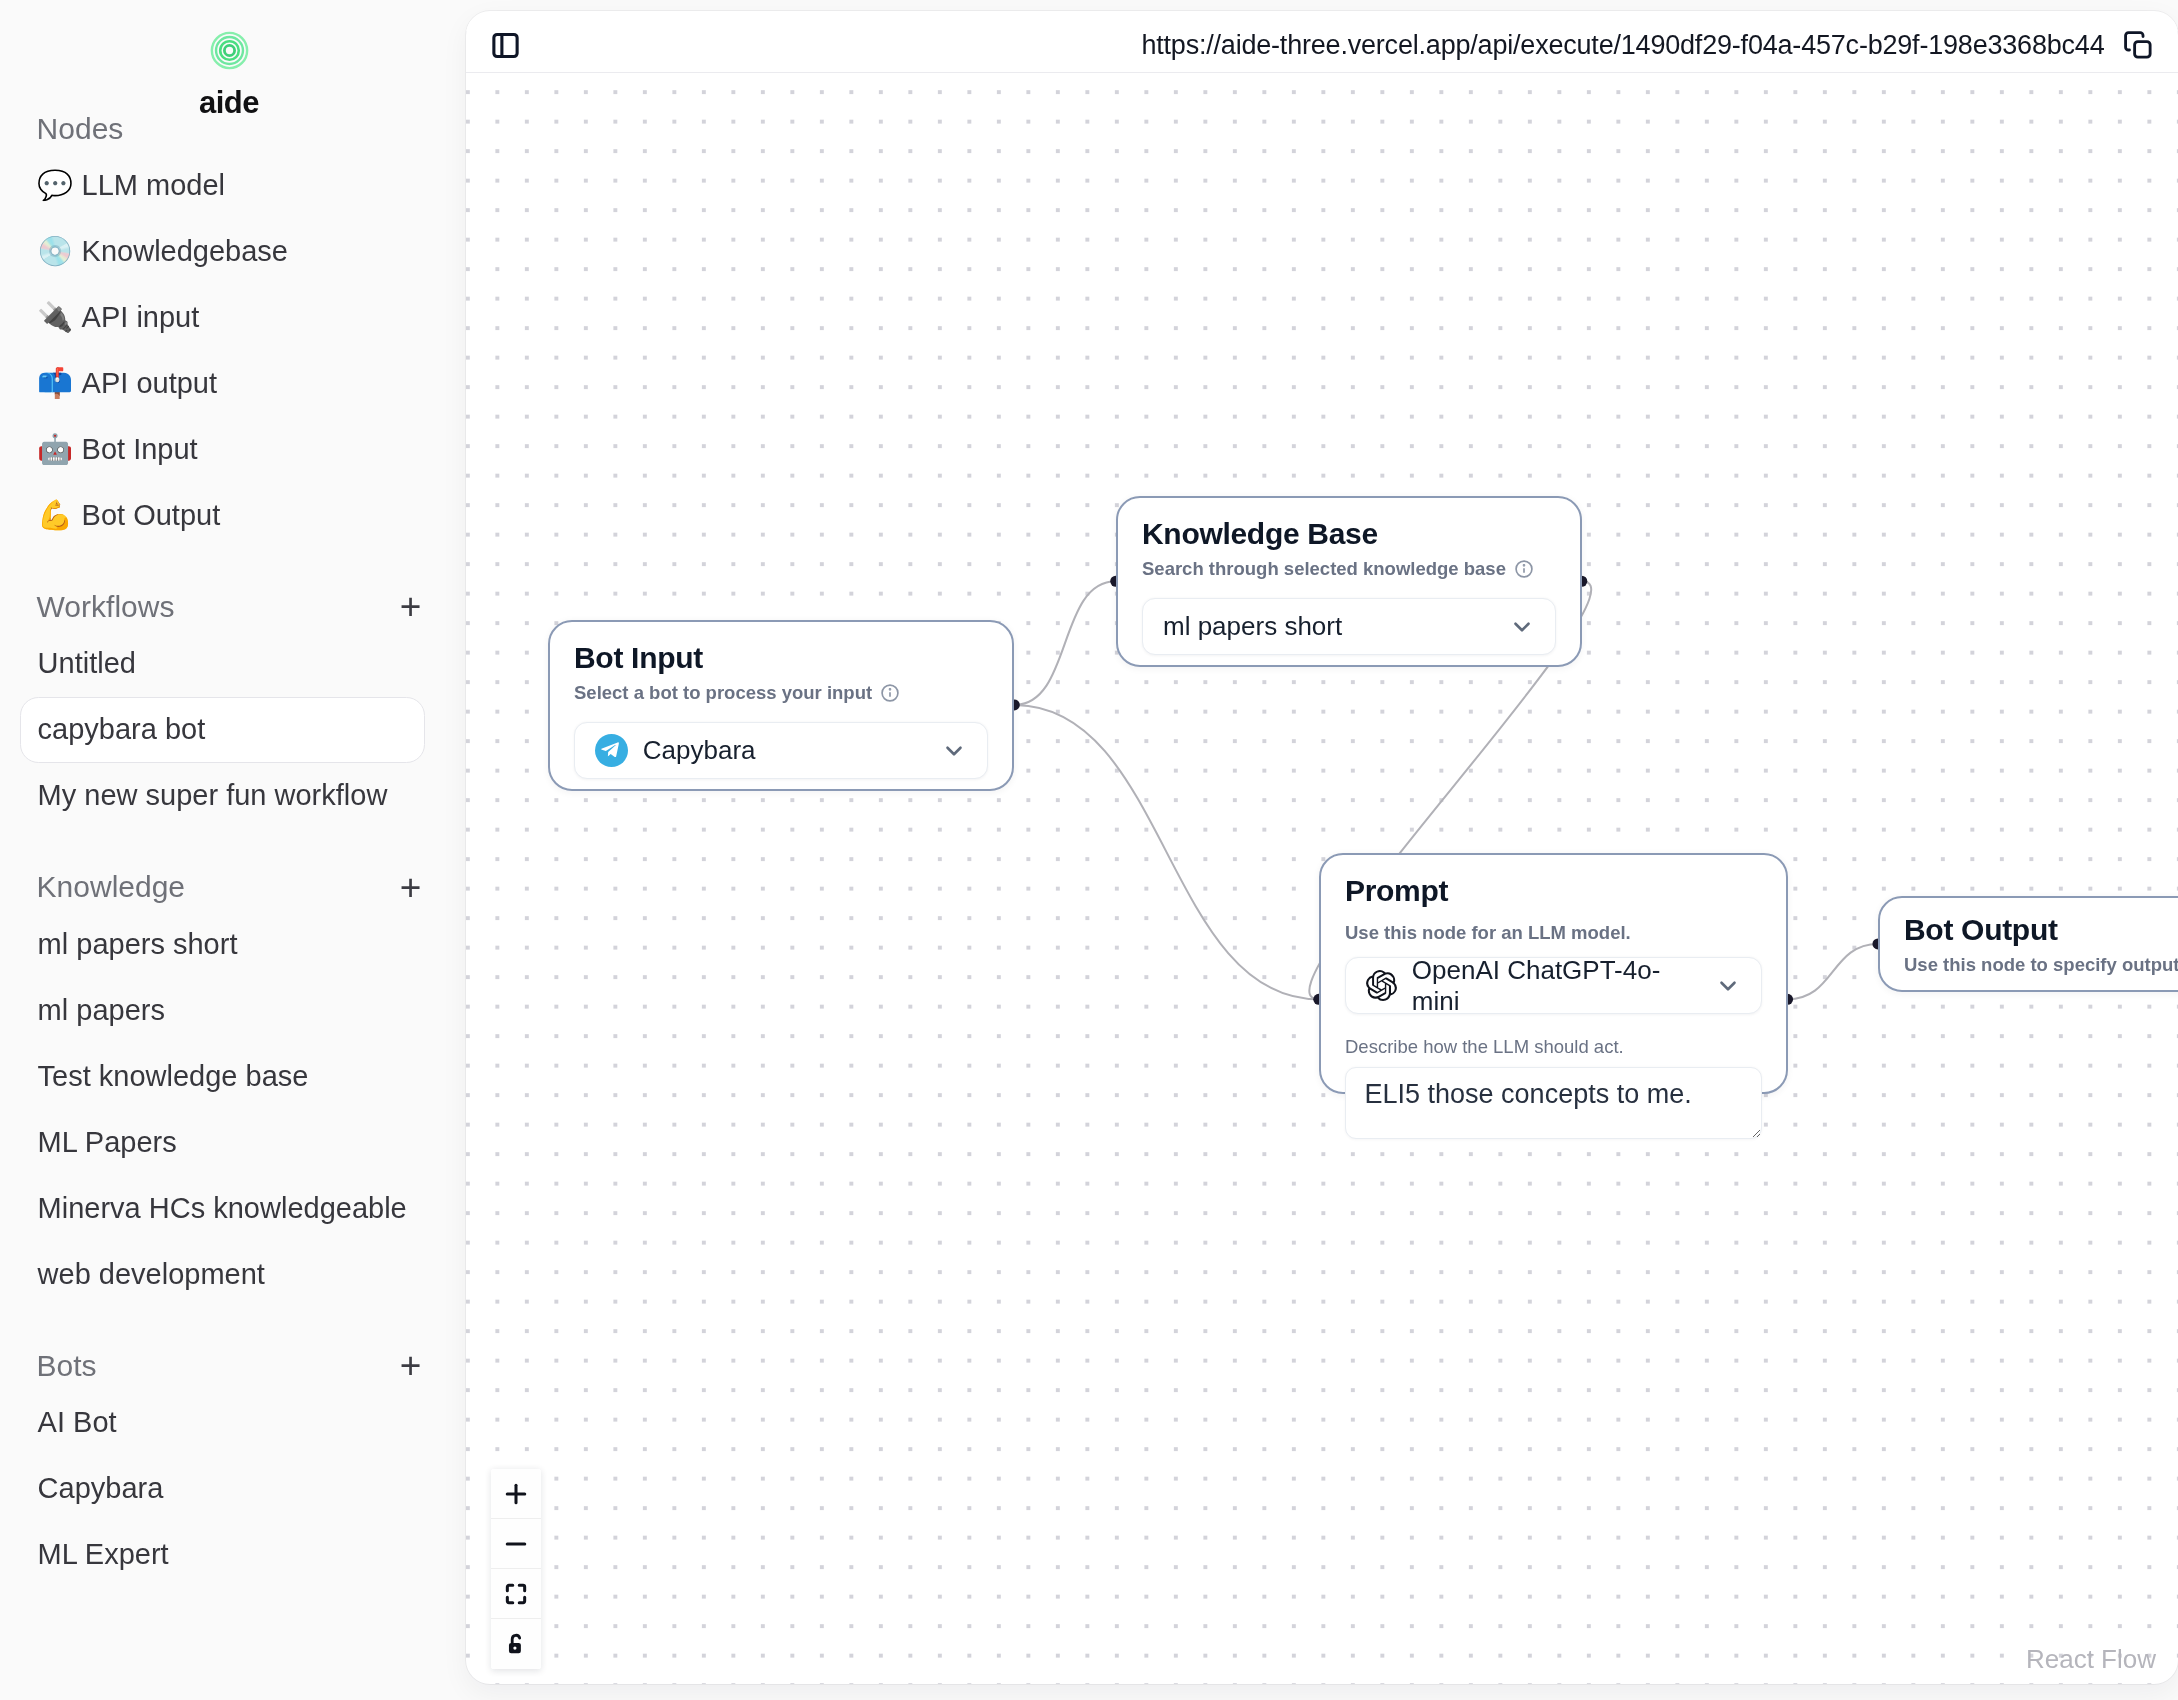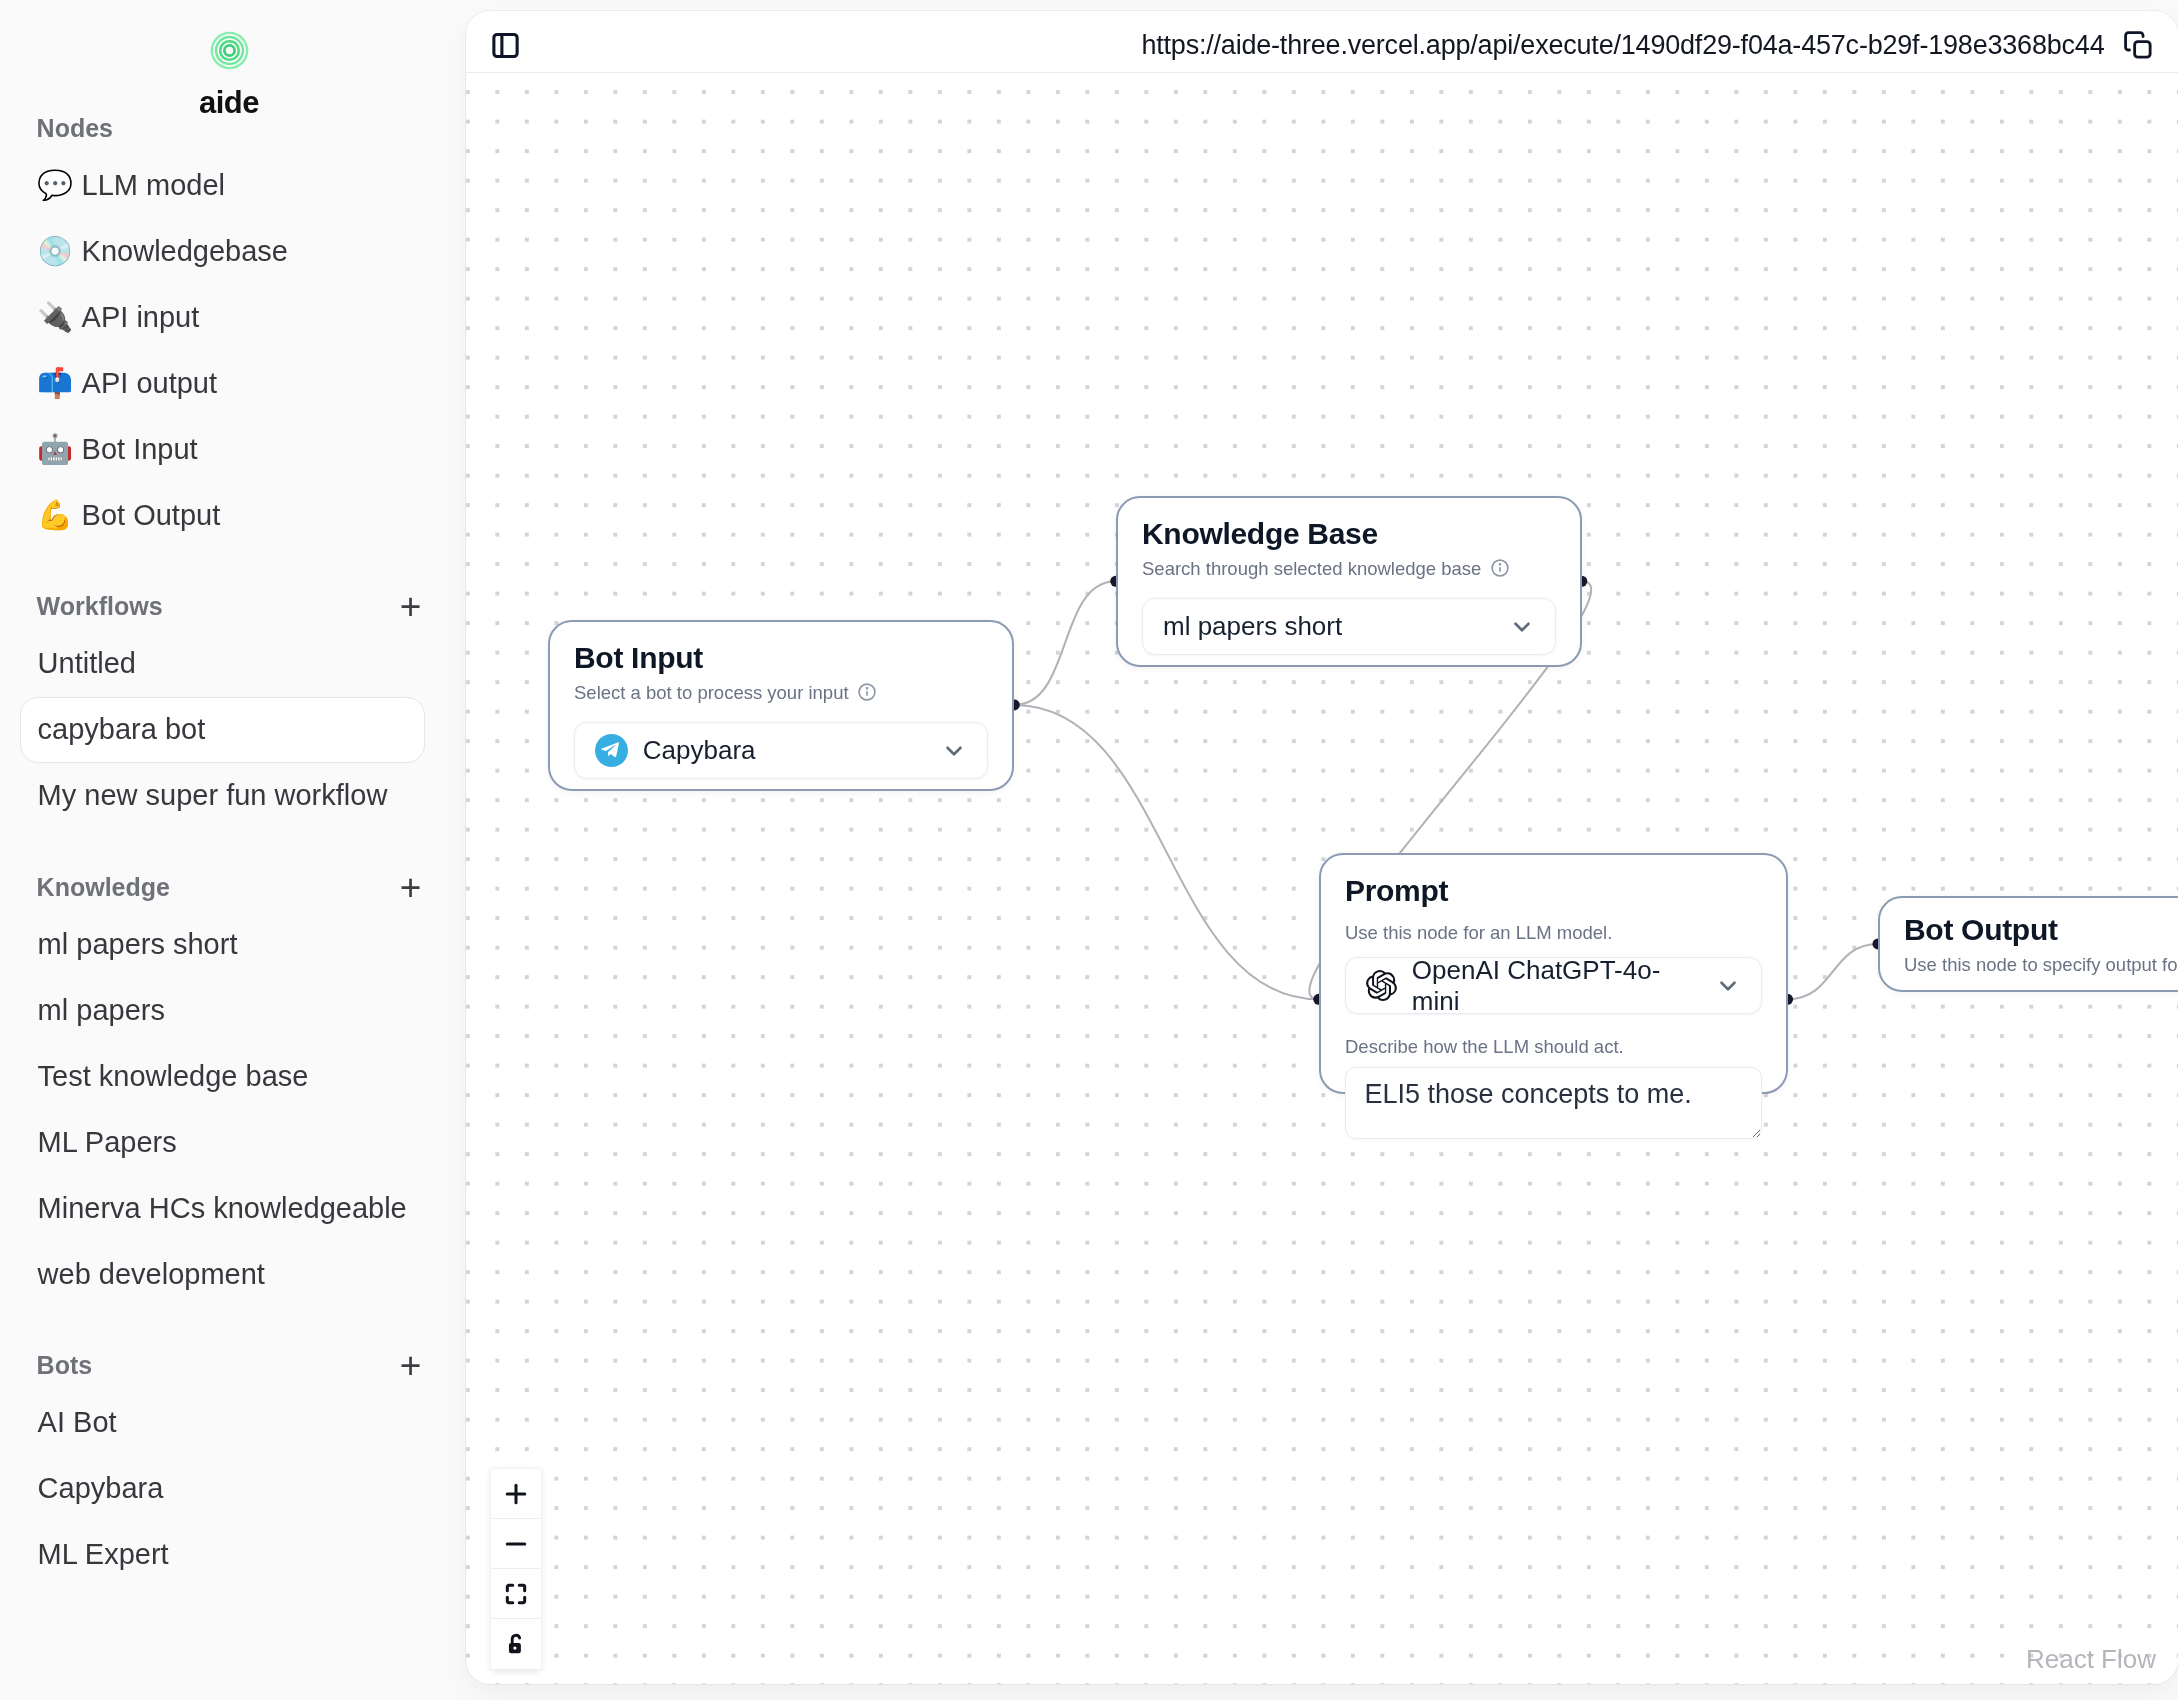--- a/index.html
+++ b/index.html
@@ -6,21 +6,21 @@
   html,body { width:2178px; height:1700px; overflow:hidden;
     font-family:"Liberation Sans", sans-serif; background:#fafafa; color:#27272a; }
 
   
   .sidebar { position:absolute; left:0; top:0; width:466px; height:100%;
     padding:31px 41px 18.5px 20px; }
   .logo-row { display:flex; align-items:center; gap:14.8px; padding-left:13px; height:44px;flex-direction:column; }
   .logo-text { font-size:31px; font-weight:700; color:#111113; letter-spacing:-0.5px; }
   .section-row { display:flex; align-items:center; justify-content:space-between;
     margin-top:42px; padding-left:16.6px; height:33px; }
-  .section-title { font-size:25px; font-weight:700; color:#6f7178; }
+  .section-title { font-size:30px; font-weight:400; color:#6f7178; }
   .plus-btn { font-size:37px; font-weight:300; color:#3c3c43; line-height:1; cursor:pointer;
     padding:0 3.7px; }
   .side-list { margin-top:7.4px; }
   .side-item { display:flex; align-items:center; height:66px; padding:0 16.6px;
     font-size:29px; color:#37373d; border-radius:18.5px; border:1.8px solid transparent; cursor:pointer; }
   .side-item .emoji { width:44px; font-size:29px; font-family:"Liberation Sans","DejaVu Sans",sans-serif; }
   .side-item.selected { background:#ffffff; border-color:#e5e5ea; }
 
   
   .panel { position:absolute; left:466px; top:11px; width:1712px; height:1673px;
@@ -35,22 +35,22 @@
 
   .flow { position:absolute; inset:0; z-index:1;
     background-image:radial-gradient(#d3d3da 2.1px, transparent 2.1px);
     background-size:29.5px 29.5px; background-position:16.6px 7.4px; }
   svg.edges { position:absolute; inset:0; z-index:1; }
 
   
   .node { position:absolute; background:#fff; border:2.8px solid #8b9ab5; border-radius:24px;
     padding:18.5px 24px; z-index:3; box-shadow:0 1.8px 7.4px rgba(15,23,42,.05); }
   .node-title { font-size:30px; font-weight:700; color:#0e1726; letter-spacing:-0.3px; }
-  .node-sub { font-size:18.5px; color:#6a7284; margin-top:7.4px; display:flex; align-items:flex-start; gap:8.3px;
-    white-space:nowrap; }
+  .node-sub { font-size:18.5px; color:#6a7284; margin-top:7.4px; display:flex; align-items:center; gap:8.3px;
+    white-space:nowrap;font-weight:bold; }
   .select { margin-top:18.5px; height:57px; border:1.8px solid #e9edf2; border-radius:13px;
     display:flex; align-items:center; gap:14.8px; padding:0 20px; background:#fff;
     box-shadow:0 0.9px 2.8px rgba(16,24,40,.05); cursor:pointer; }
   .select-text { font-size:26px; color:#17202e; flex:1; }
   .field-label { margin-top:22px; font-size:18.5px; color:#6a7284; }
   textarea.node-textarea { margin-top:9.2px; width:100%; height:72px; resize:both;
     border:1.8px solid #e9edf2; border-radius:11px; padding:11px 18.5px;
     font-family:"Liberation Sans",sans-serif; font-size:27px; color:#27303f;
     outline:none; box-shadow:0 0.9px 2.8px rgba(16,24,40,.04); }
   .node-botoutput { overflow:hidden; padding-top:14.8px; }

